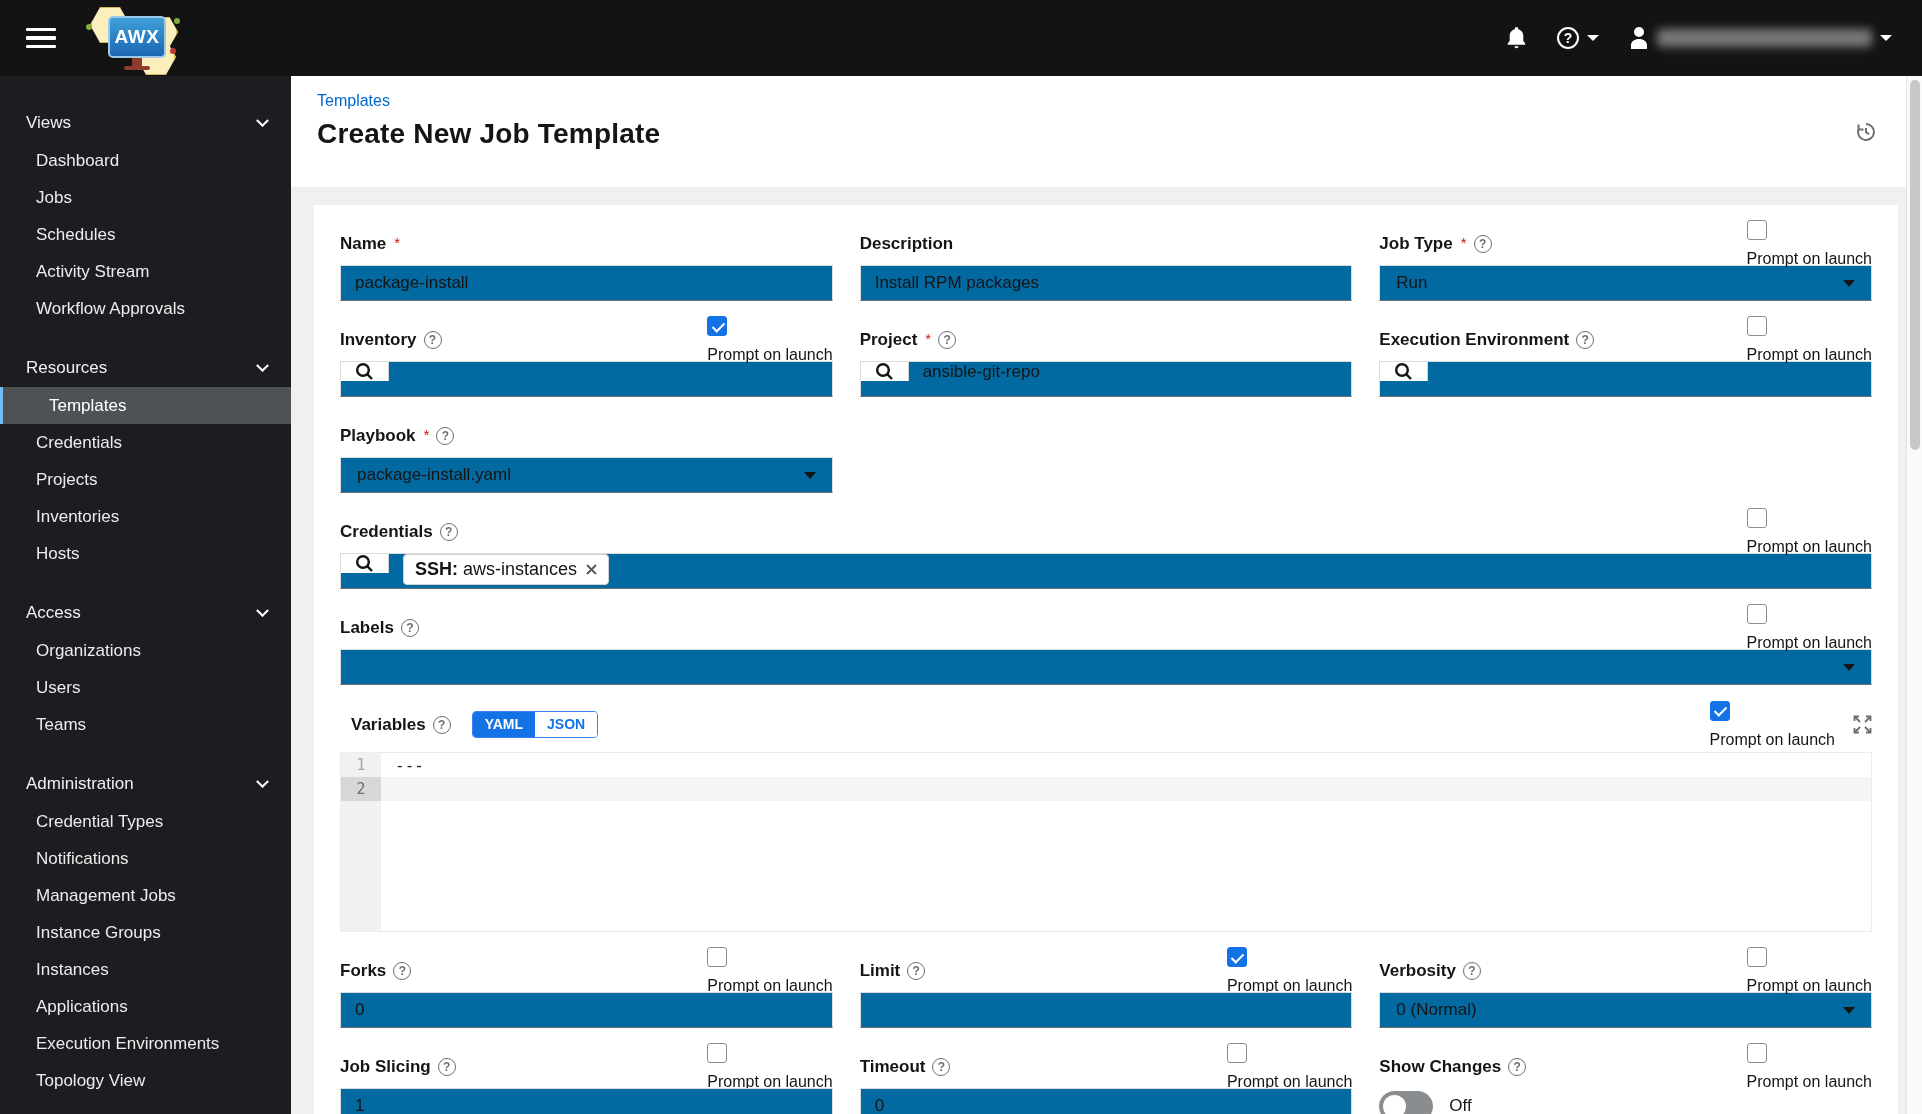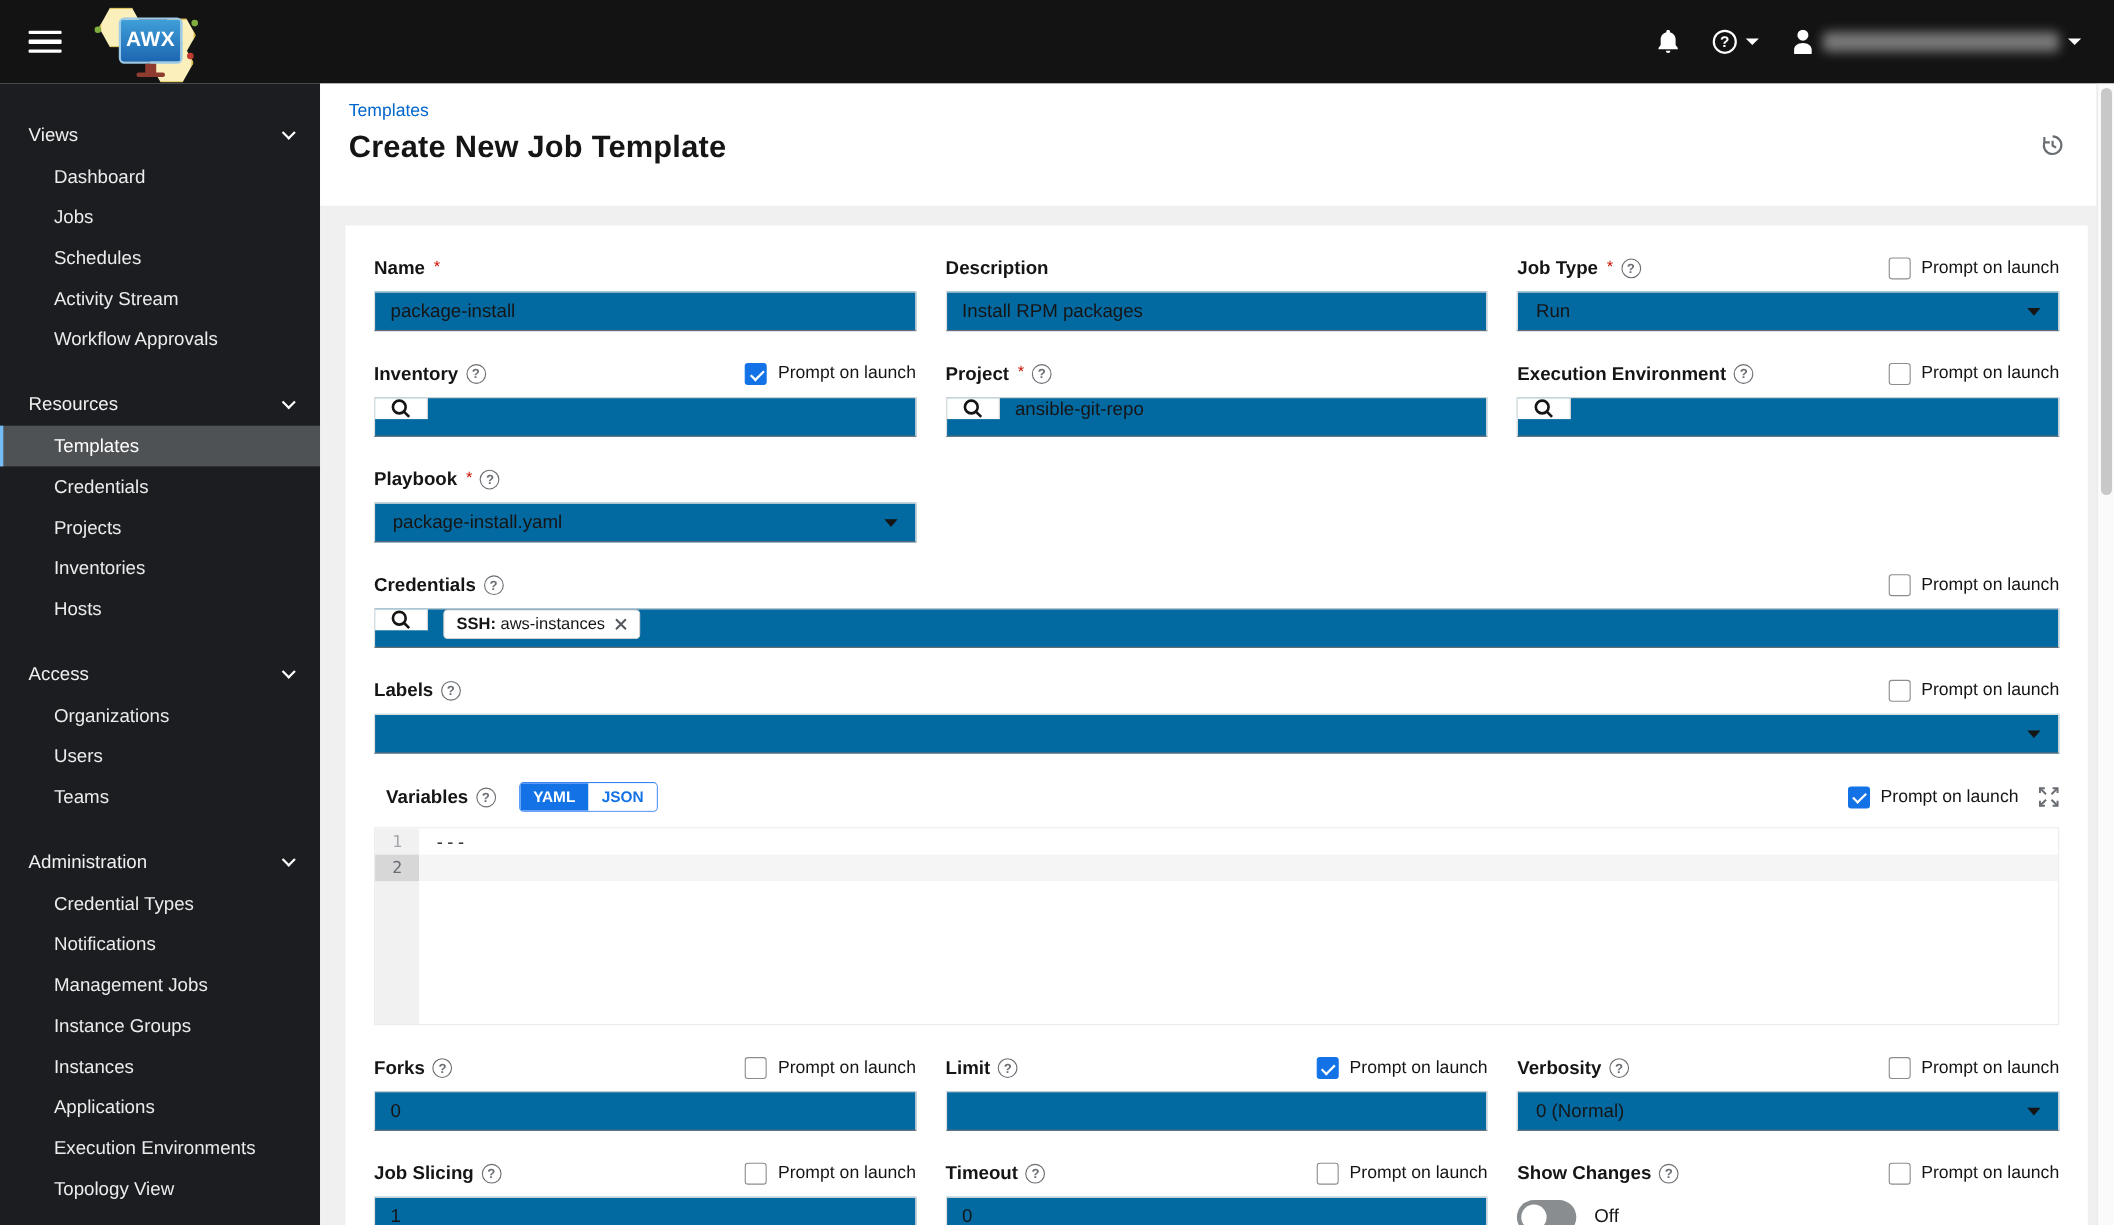--- a/index.html
+++ b/index.html
@@ -30,54 +30,54 @@
   .user-blur { width:215px; height:18px; background:#8b8b8b; border-radius:4px; filter:blur(5px); opacity:.85; }
 
   
   .shell { display:flex; flex:1 1 auto; min-height:0; }
 
   
   .sidebar { width:291px; background:#1b1d21; color:#f0f0f0; padding-top:28px; overflow:hidden; flex:0 0 auto; }
   .nav-group { margin-bottom:22px; }
   .nav-group-head { display:flex; align-items:center; justify-content:space-between; padding:8px 24px 8px 26px; font-size:17px; cursor:pointer; height:38px; }
   .chev { width:9px; height:9px; border-right:2px solid #fff; border-bottom:2px solid #fff; transform:rotate(45deg) translate(-2px,-2px); }
-  .nav-item { height:37px; display:flex; align-items:center; padding-left:49px; font-size:17px; color:#ececec; cursor:pointer; }
+  .nav-item { height:37px; display:flex; align-items:center; padding-left:36px; font-size:17px; color:#ececec; cursor:pointer; }
   .nav-item.active { background:#4f5255; border-left:3px solid #73bcf7; padding-left:46px; color:#fff; }
 
   
   .main { flex:1 1 auto; position:relative; background:#f0f0f0; min-width:0; overflow:hidden; }
   .page-header { background:#fff; padding:16px 26px 0 26px; height:111px; }
   .breadcrumb { color:#0066cc; font-size:16px; cursor:pointer; display:inline-block; margin-bottom:8px; }
   .title-row { display:flex; align-items:flex-start; justify-content:space-between; padding-right:18px; }
   .page-title { font-size:28px; font-weight:bold; letter-spacing:.2px; }
   .history-btn { margin-top:2px; cursor:pointer; }
 
   .card { margin:18px 24px 0 23px; background:#fff; padding:26px 26px 40px 26px; }
   .form-grid { display:grid; grid-template-columns:repeat(3,1fr); column-gap:27px; row-gap:26px; }
   .span3 { grid-column:1 / -1; }
   .col1 { grid-column:1 / 2; }
 
   .field-head { display:flex; align-items:center; justify-content:space-between; height:26px; margin-bottom:8px; }
   .label-wrap { display:flex; align-items:center; gap:7px; }
   .f-label { font-size:17px; font-weight:bold; }
   .req { color:#c9190b; font-size:15px; margin-left:1px; transform:translateY(-2px); }
   .help { width:18px; height:18px; border:1px solid #6a6e73; border-radius:50%; color:#6a6e73; font-size:12px; font-weight:bold; display:inline-flex; align-items:center; justify-content:center; cursor:pointer; }
-  .prompt { display:flex; align-items:center; gap:10px; font-size:16px; }
+  .prompt { display:flex; align-items:flex-start; gap:10px; font-size:16px;flex-direction:column; }
   .checkbox { width:20px; height:20px; border:1px solid #8a8d90; border-radius:3px; background:#fff; position:relative; cursor:pointer; flex:0 0 auto; }
   .checkbox.checked { background:#1373e6; border-color:#1373e6; }
   .checkbox.checked::after { content:""; position:absolute; left:6.5px; top:2.5px; width:5px; height:10px; border:solid #fff; border-width:0 2.5px 2.5px 0; transform:rotate(45deg); }
 
   .text-input, .select, .search-group { width:100%; height:36px; background:#0369a1; border:1px solid #dcdcdc; border-bottom-color:#6b6e73; font-size:17px; }
   .text-input { padding:0 14px; font-family:"Liberation Sans", sans-serif; color:#151515; outline:none; }
   .select { display:flex; align-items:center; justify-content:space-between; padding:0 16px; cursor:pointer; }
   .caret-b { width:0; height:0; border-left:6px solid transparent; border-right:6px solid transparent; border-top:7px solid #151515; }
   .search-group { display:flex; align-items:flex-start; padding:0; }
   .search-btn { width:48px; display:flex; align-items:center; justify-content:center; border-right:1px solid #d2d2d2; cursor:pointer; background:#fff; flex:0 0 auto; }
   .search-val { flex:1; display:flex; align-items:center; padding:0 14px; font-size:17px; gap:8px; }
-  .chip { display:inline-flex; align-items:center; gap:9px; border:1px solid #d2d2d2; border-radius:4px; padding:4px 11px; font-size:15px; background:#fff; }
+  .chip { display:inline-flex; align-items:center; gap:9px; border:1px solid #d2d2d2; border-radius:4px; padding:4px 11px; font-size:18px; background:#fff; }
   .chip b { font-weight:bold; }
   .chip-x { cursor:pointer; display:flex; align-items:center; }
 
   
   .vars-head { display:flex; align-items:center; justify-content:space-between; height:27px; margin-bottom:14px; }
   .vars-left { display:flex; align-items:center; gap:7px;margin-left:11px; }
   .vtoggle { display:inline-flex; border:1px solid #3b82f6; border-radius:4px; overflow:hidden; margin-left:14px; }
   .vt-btn { padding:4px 12px 5px; font-size:14px; font-weight:bold; color:#1373e6; background:#fff; cursor:pointer; }
   .vt-btn.active { background:#1373e6; color:#fff; }
   .vars-right { display:flex; align-items:center; gap:18px; }

